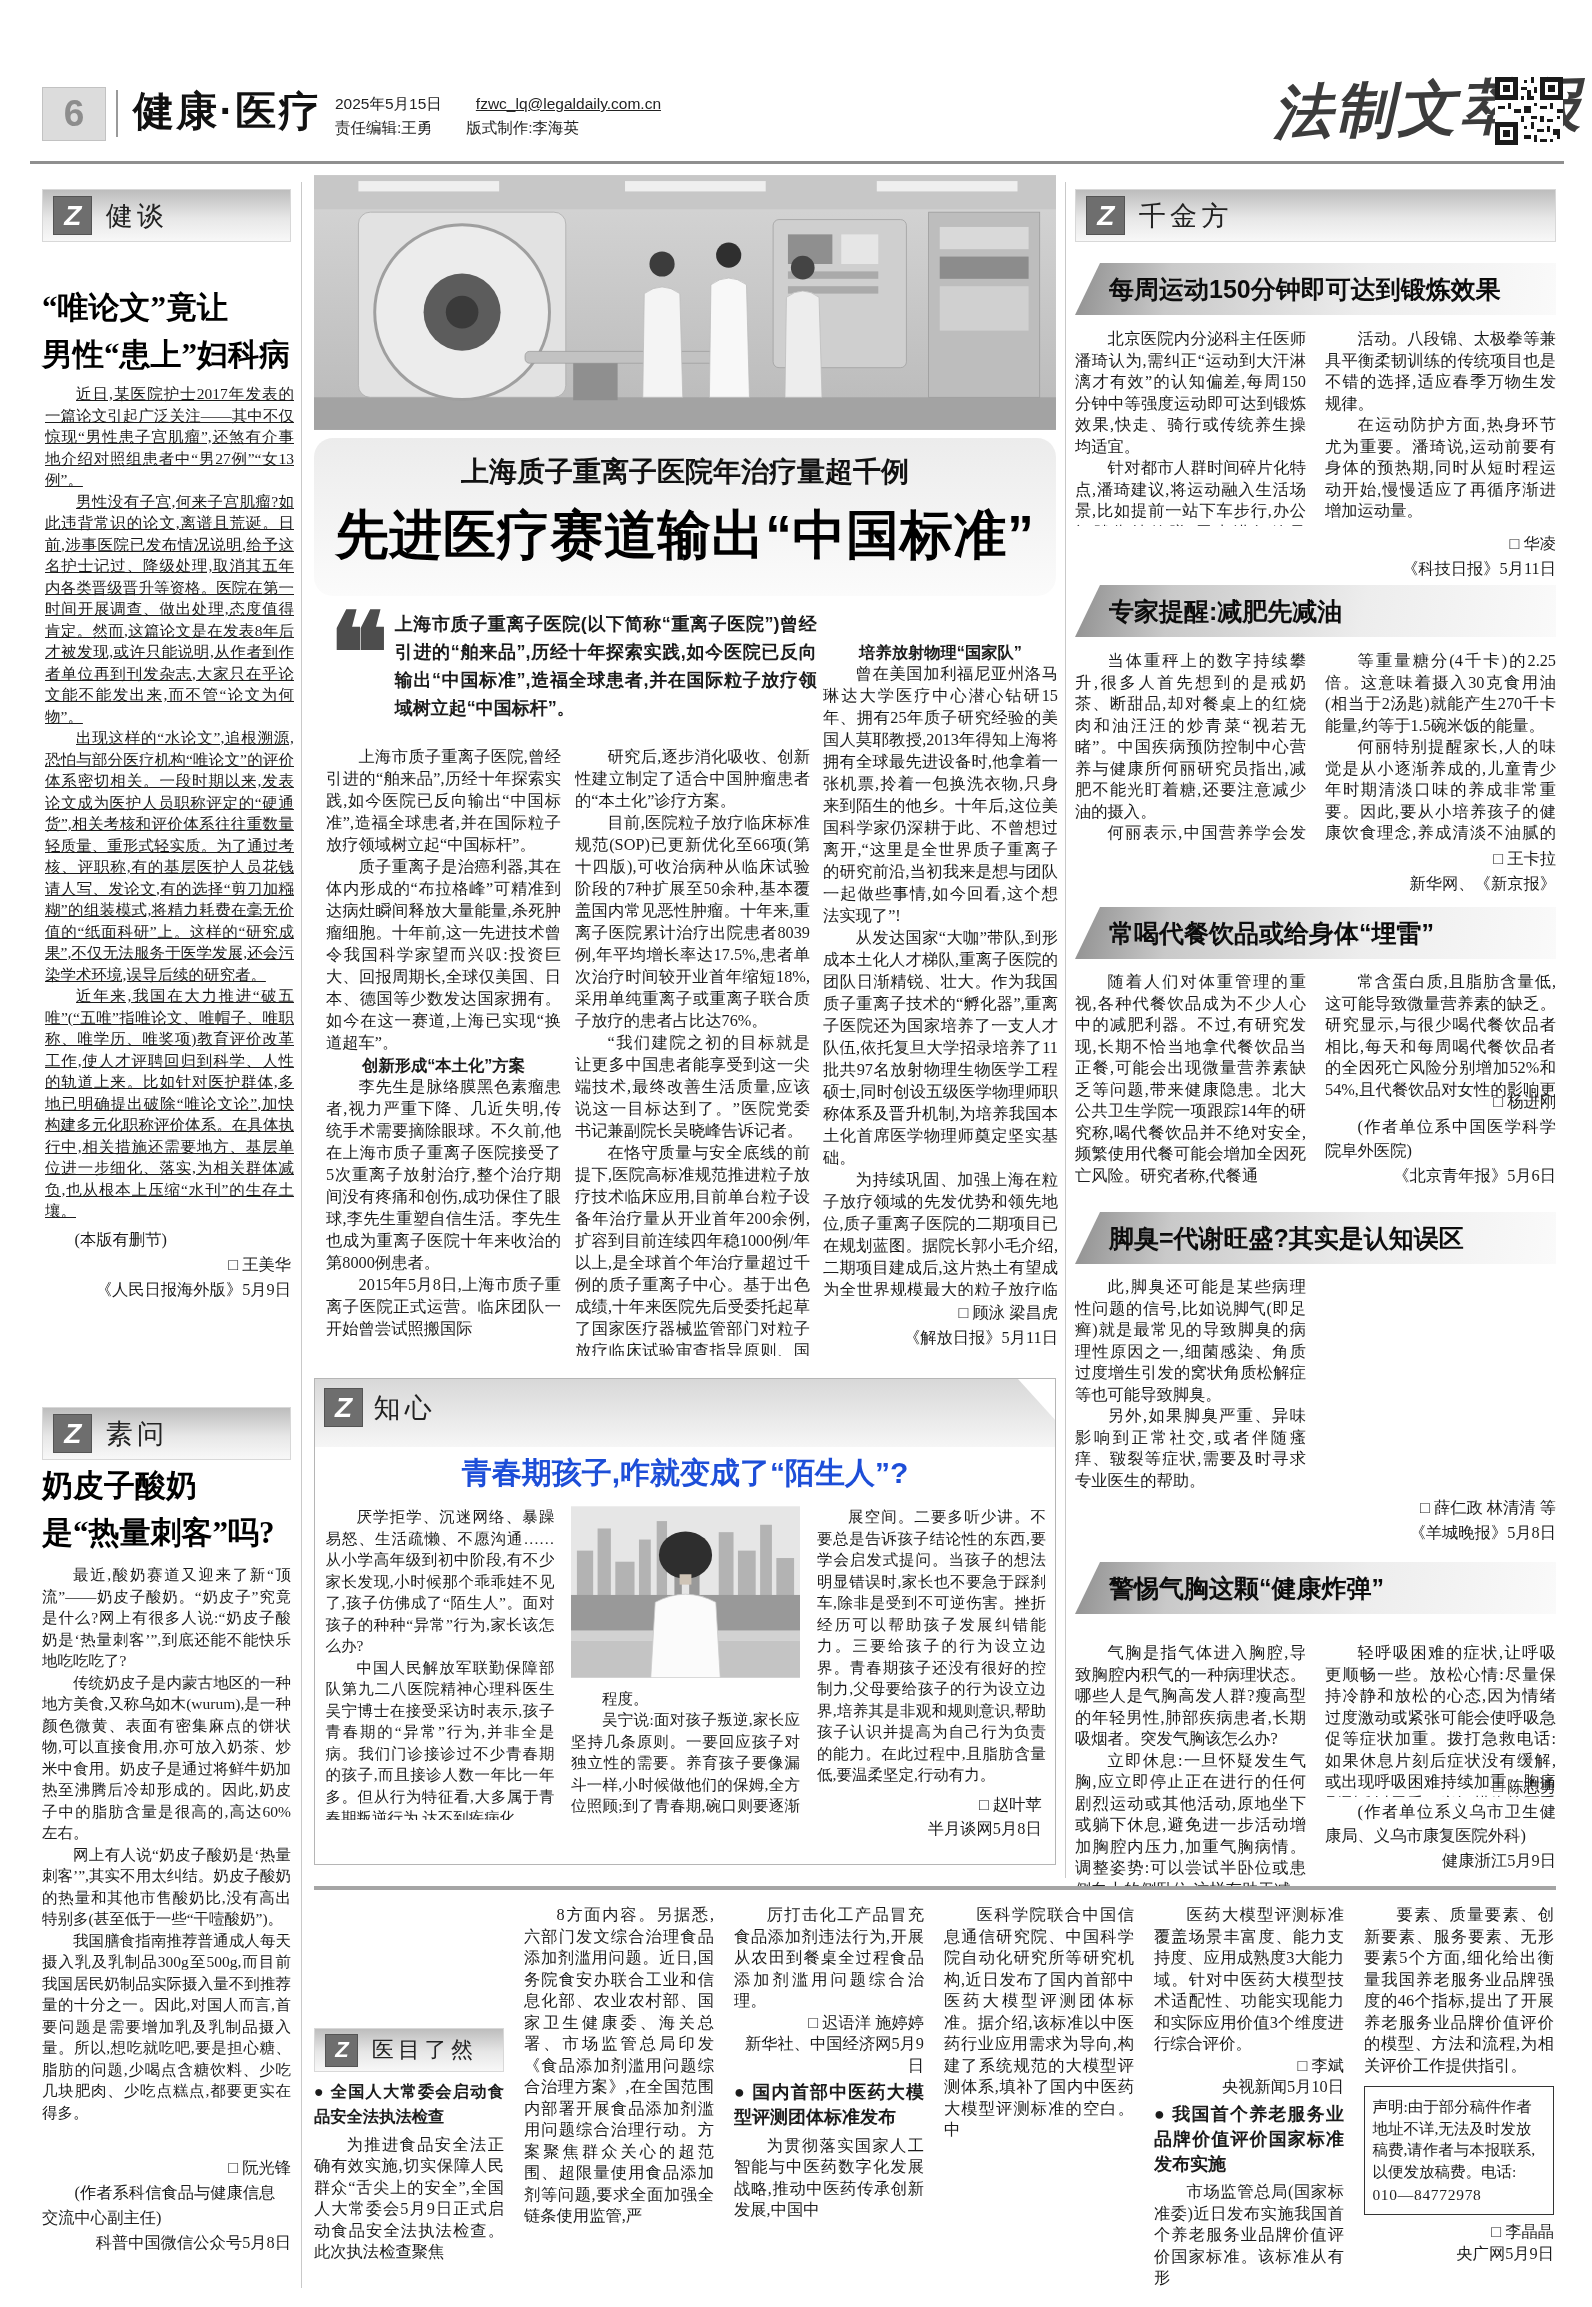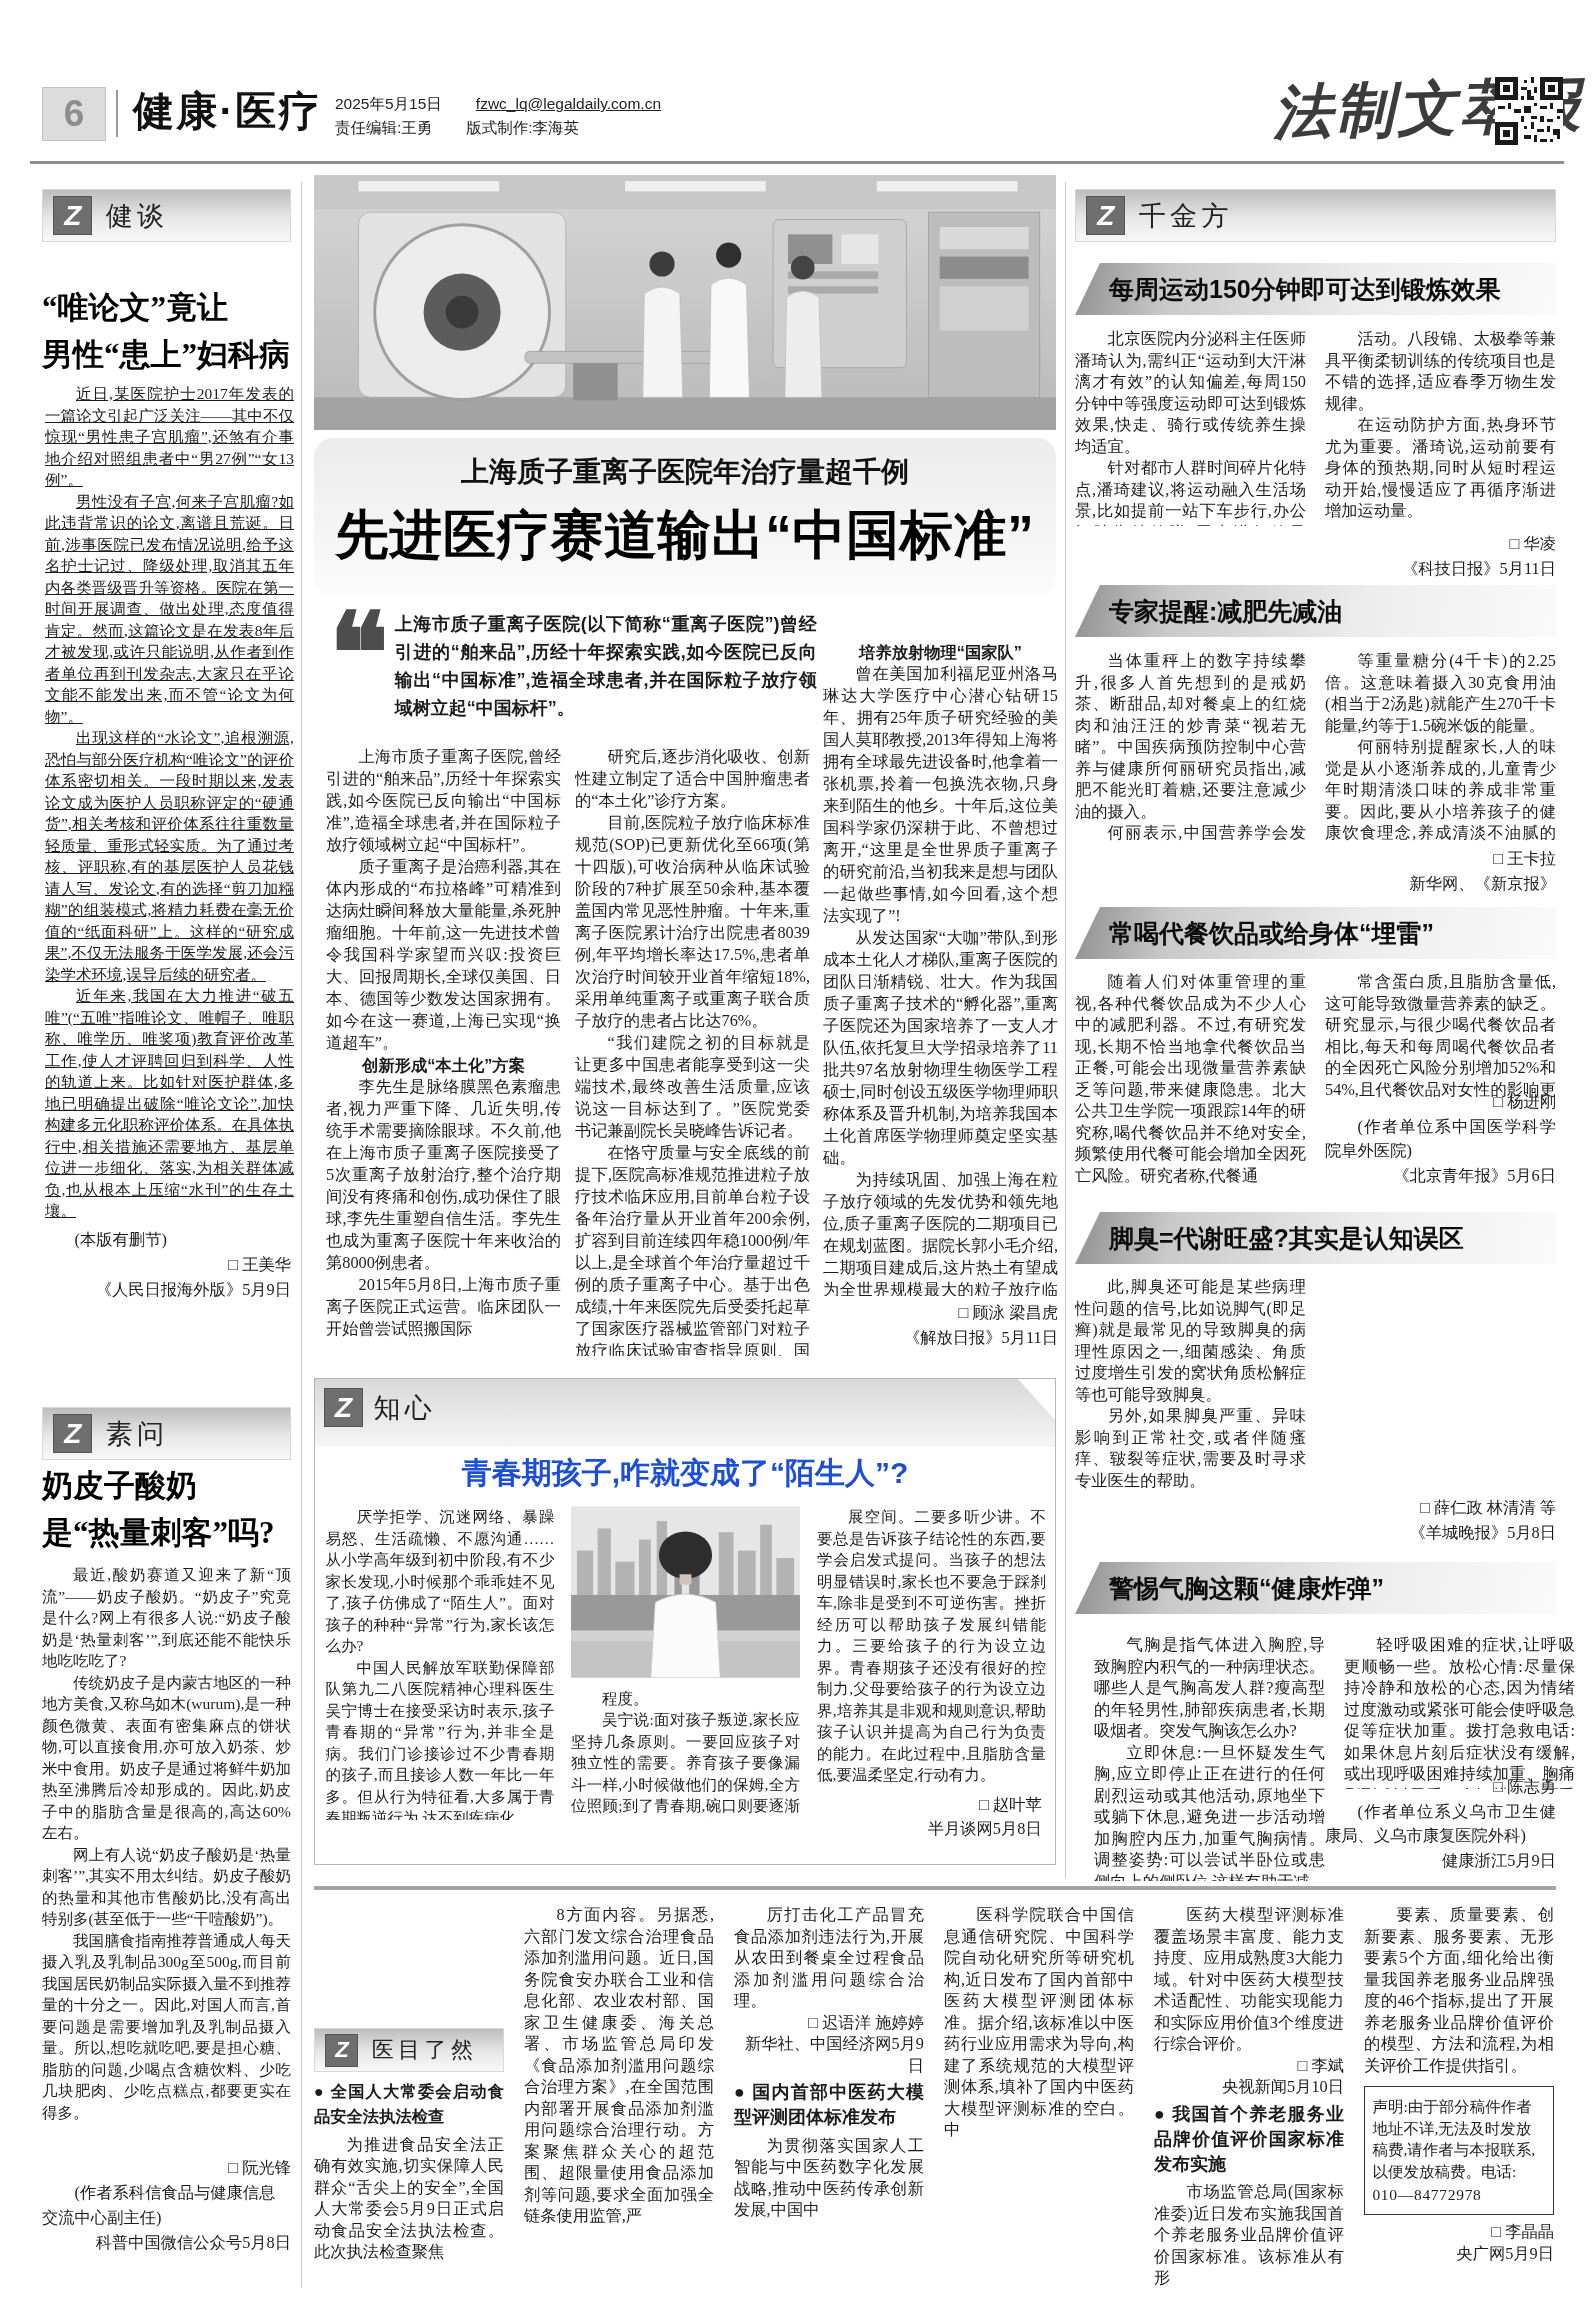--- a/index.html
+++ b/index.html
@@ -389,21 +389,21 @@
           </div>
       </div>
       <div class="r-byline art-body" style="bottom:0;">
           <p class="byline-line">□ 薛仁政 林清清 等</p>
           <p class="byline-line">《羊城晚报》5月8日</p>
         </div>
     </div>
 
     <div class="r-art" style="top:1373px;height:311px;">
       <div class="banner">警惕气胸这颗“健康炸弹”</div>
-      <div class="r-cols" style="top:72px;height:247px;margin-left:19px;">
+      <div class="r-cols" style="top:80px;height:247px;">
         <div class="rcol art-body clip" style="height:247px;">
             <p>气胸是指气体进入胸腔,导致胸腔内积气的一种病理状态。哪些人是气胸高发人群?瘦高型的年轻男性,肺部疾病患者,长期吸烟者。突发气胸该怎么办?</p>
             <p>立即休息:一旦怀疑发生气胸,应立即停止正在进行的任何剧烈运动或其他活动,原地坐下或躺下休息,避免进一步活动增加胸腔内压力,加重气胸病情。调整姿势:可以尝试半卧位或患侧向上的侧卧位,这样有助于减</p>
           </div>
         <div class="rcol art-body clip" style="height:155px;">
             <p>轻呼吸困难的症状,让呼吸更顺畅一些。放松心情:尽量保持冷静和放松的心态,因为情绪过度激动或紧张可能会使呼吸急促等症状加重。拨打急救电话:如果休息片刻后症状没有缓解,或出现呼吸困难持续加重、胸痛剧烈难以忍受、意识模糊等严重症状,应立即拨打120。</p>
           </div>
       </div>
       <div class="r-byline art-body" style="bottom:0;">
           <p class="byline-line">□ 陈志勇</p>

